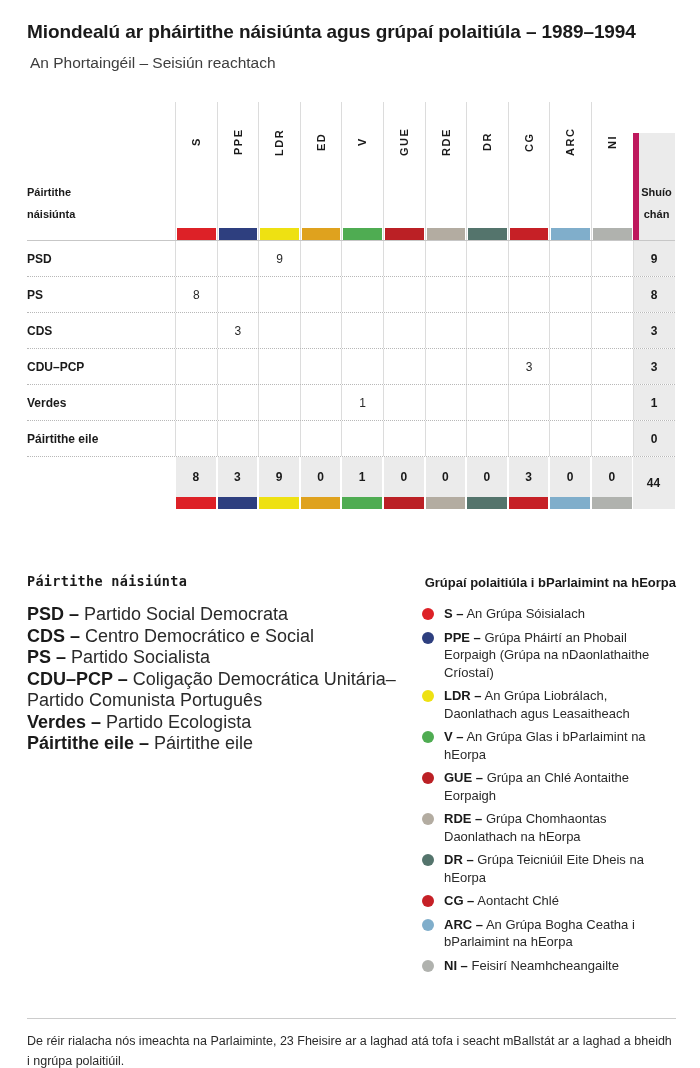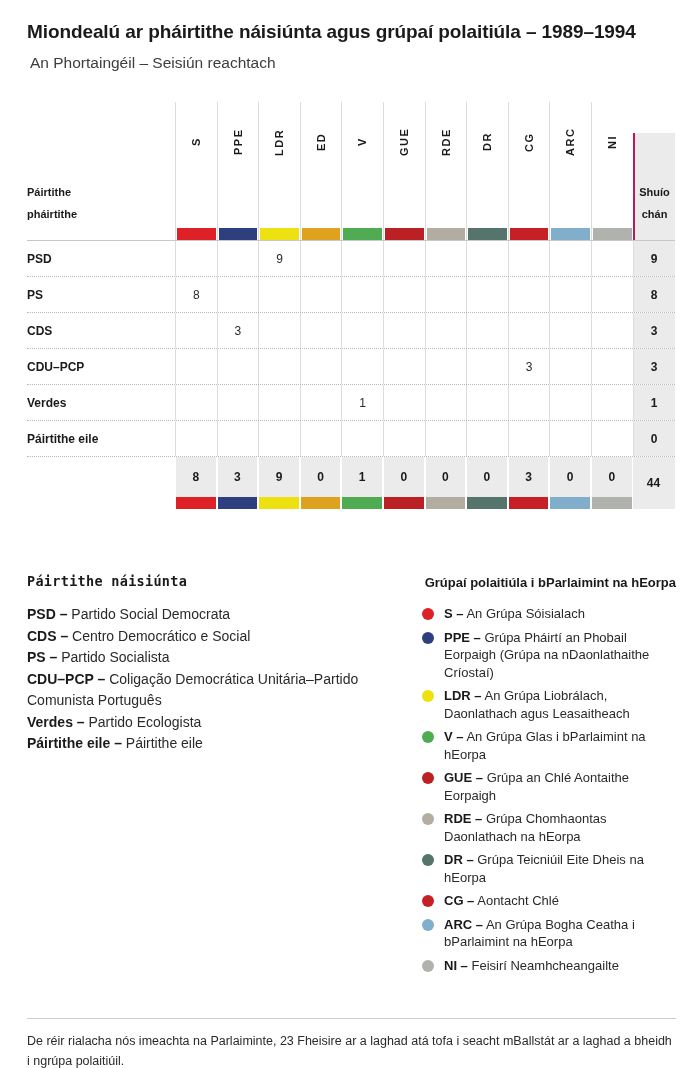--- a/index.html
+++ b/index.html
@@ -22,21 +22,21 @@
   .thead{height:138px;border-bottom:1px solid #c7c7c7;}
   .th-label{display:flex;flex-direction:column;justify-content:flex-end;
     padding-bottom:15px;font-size:11px;font-weight:700;line-height:2.0;}
   .th-group{position:relative;border-left:1px solid #dcdcdc;}
   .th-group .code{
     position:absolute;top:0;bottom:58px;left:0;right:0;
     display:flex;align-items:center;justify-content:center;
     writing-mode:vertical-rl;transform:rotate(180deg);
     font-size:11px;font-weight:700;letter-spacing:1.5px;}
   .th-group .bar{position:absolute;bottom:0;left:1px;right:1px;height:12px;}
-  .th-seats{background:#ebebeb;border-left:2px solid #be185d;
+  .th-seats{background:#ebebeb;border-left:6px solid #be185d;
     display:flex;flex-direction:column;justify-content:flex-end;align-items:center;
     padding-bottom:15px;font-size:11px;font-weight:700;line-height:2.0;margin-top:31px;}
 
   .tr{height:35px;}
   .tr + .tr{border-top:1px dotted #b8b8b8;}
   .td{border-left:1px solid #dcdcdc;display:flex;align-items:center;
     justify-content:center;font-size:12px;color:#2a2a2a;}
   .td-label{display:flex;align-items:center;font-size:12px;font-weight:700;}
   .td-seats{background:#ebebeb;border-left:1px solid #dcdcdc;display:flex;
     align-items:center;justify-content:center;font-size:12px;font-weight:700;}
@@ -49,21 +49,21 @@
   .tt-bar{height:12px;margin:0 1px;}
   .tt-seats{background:#ebebeb;display:flex;align-items:center;justify-content:center;
     font-size:12px;font-weight:700;}
 
   
   .legends{display:flex;margin-top:64px;}
   .legend-left{flex:0 0 395px;max-width:395px;}
   .legend-left h3{
     font-family:"DejaVu Sans Mono",monospace;font-size:13.5px;font-weight:700;
     margin:0 0 15px 0;letter-spacing:0.3px;}
-  .party-item{font-size:14px;line-height:21.5px;max-width:372px;color:#2a2a2a;}
+  .party-item{font-size:18px;line-height:21.5px;max-width:372px;color:#2a2a2a;}
   .party-item b{color:#1a1a1a;}
   .legend-right{flex:1;}
   .legend-right h3{font-size:13px;font-weight:700;margin:2px 0 15px 0;text-align:right;}
   .group-item{display:flex;margin-bottom:6px;}
   .group-item .dot{flex:0 0 12px;width:12px;height:12px;border-radius:50%;
     margin:3px 10px 0 0;}
   .group-item .txt{font-size:13px;line-height:17.5px;color:#2a2a2a;max-width:232px;}
   .group-item .txt b{color:#1a1a1a;}
 
   
@@ -76,21 +76,21 @@
 
 <div class="page">
 
   <h1 class="title">Miondealú ar pháirtithe náisiúnta agus grúpaí polaitiúla – 1989–1994</h1>
   <div class="subtitle">An Phortaingéil – Seisiún reachtach</div>
 
   <div class="ep-table">
     <div class="grid-row thead">
       <div class="th-label">
         <span>Páirtithe</span>
-        <span>pháirtithe</span>
+        <span>náisiúnta</span>
       </div>
       <div class="contents" id="head-groups"><div class="th-group">
             <span class="code">S</span>
             <span class="bar" style="background: rgb(221, 33, 39);"></span>
           </div><div class="th-group">
             <span class="code">PPE</span>
             <span class="bar" style="background: rgb(46, 63, 127);"></span>
           </div><div class="th-group">
             <span class="code">LDR</span>
             <span class="bar" style="background: rgb(238, 225, 18);"></span>

